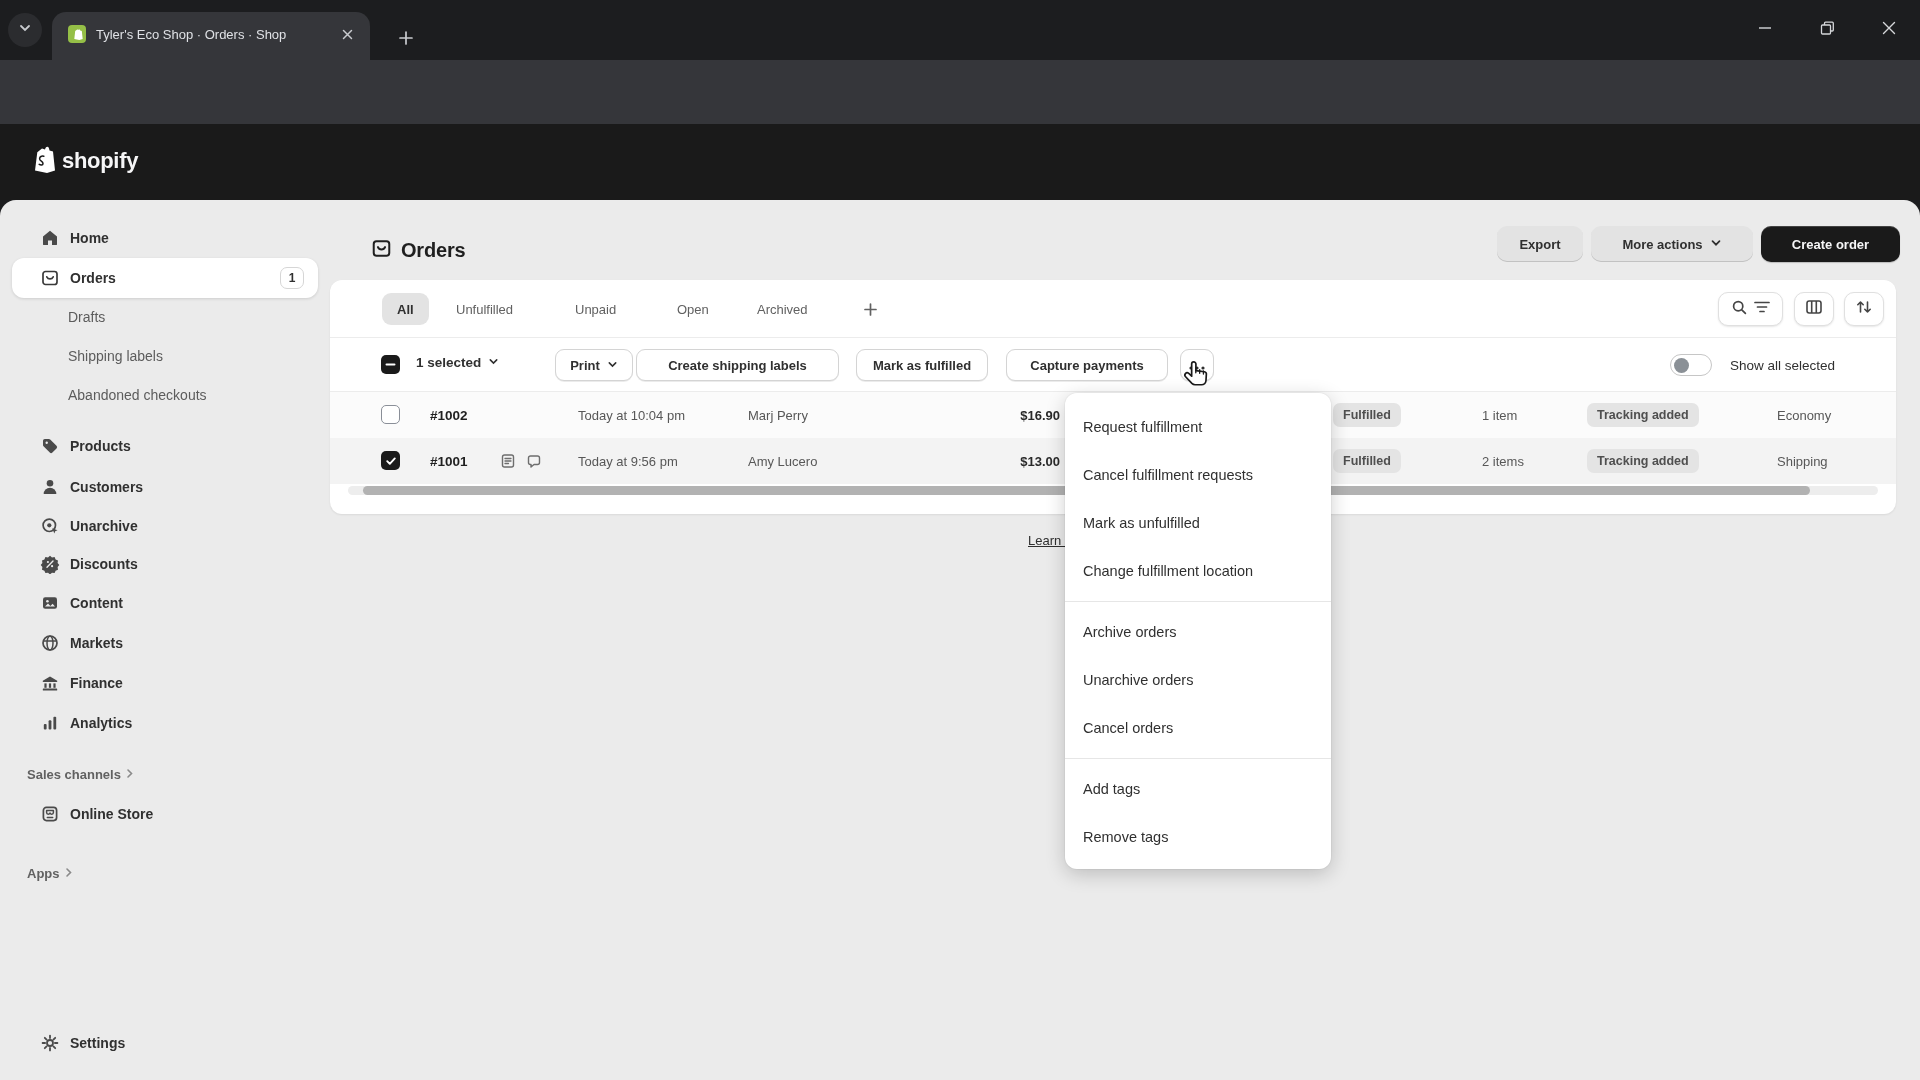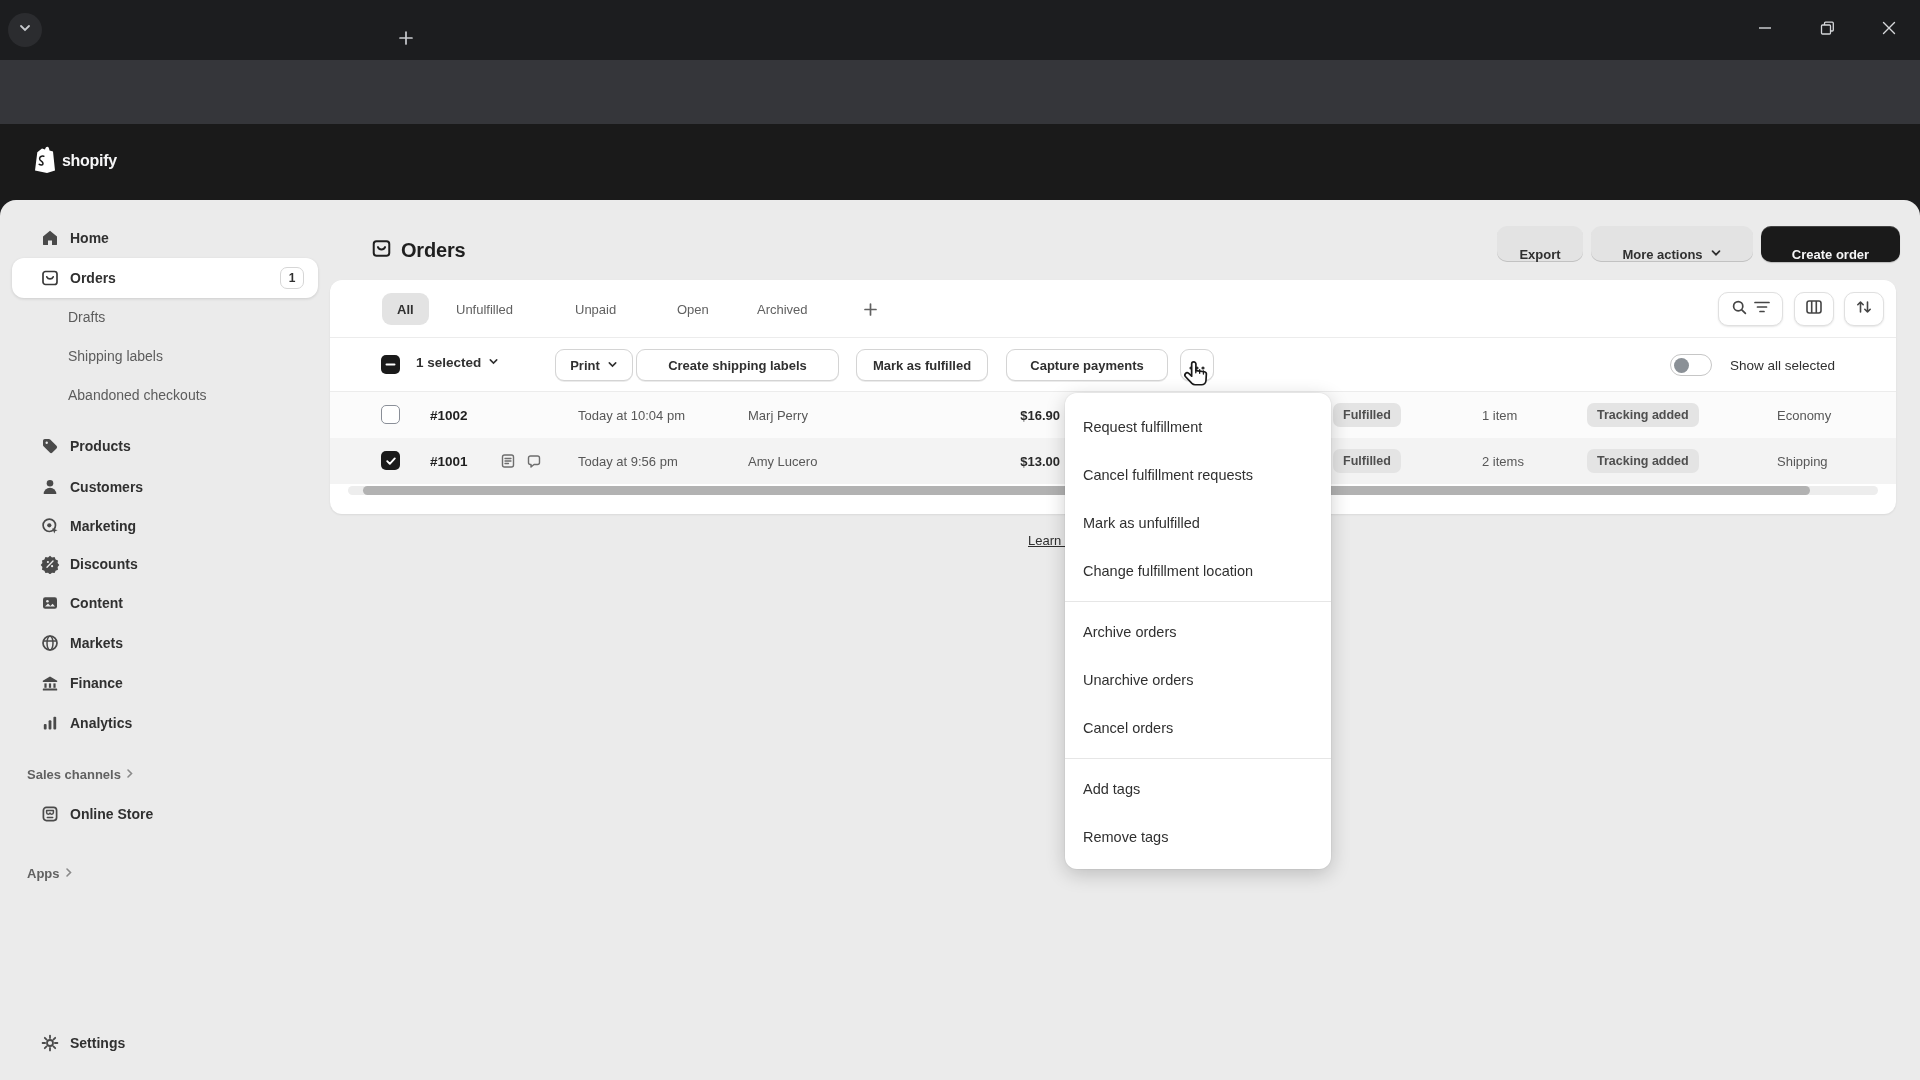--- a/index.html
+++ b/index.html
@@ -23,21 +23,21 @@
   .url-field { position:absolute; left:150px; top:74px; width:1560px; height:40px; border-radius:20px; background:#202124; display:flex; align-items:center; padding:0 20px 0 20px; }
   .url-text { margin-left:16px; font-size:14.5px; color:#dfe1e5; letter-spacing:.2px; }
   .url-star { margin-left:auto; }
   .incognito-pill { position:absolute; left:1728px; top:74px; height:40px; width:128px; border-radius:20px; background:#494b50; display:flex; align-items:center; justify-content:center; gap:8px; }
   .incognito-label { font-size:13.5px; color:#e8eaed; }
   .kebab-btn { position:absolute; left:1872px; top:78px; width:28px; height:28px; display:flex; align-items:center; justify-content:center; }
 
   
   .topbar { position:absolute; left:0; top:124px; width:1920px; height:76px; background:#1a1a1a; }
   .logo { position:absolute; left:30px; top:20px; display:flex; align-items:center; gap:6px; }
-  .logo-word { color:#f6f6f7; font-size:16px; font-weight:700; letter-spacing:-.3px; }
+  .logo-word { color:#f6f6f7; font-size:22px; font-weight:700; letter-spacing:-.3px; }
   .d2-btn { position:absolute; left:516px; top:141px; width:106px; height:42px; background:#2e2e2e; border-radius:11px; display:flex; align-items:center; justify-content:center; gap:7px; }
   .d2-label { color:#e3e3e3; font-size:13px; font-weight:700; }
   .search-bar { position:absolute; left:637px; top:141px; width:771px; height:42px; background:#2e2e2e; border:1px solid #474747; border-radius:11px; display:flex; align-items:center; padding:0 10px 0 16px; }
   .search-input { background:transparent; border:none; outline:none; color:#e3e3e3; font-size:14px; margin-left:10px; flex:1; font-family:"Liberation Sans",sans-serif; }
   .search-input::placeholder { color:#a6a6a6; }
   .key-pill { background:#3b3b3b; border-radius:6px; height:24px; min-width:24px; padding:0 7px; display:flex; align-items:center; justify-content:center; color:#b0b0b0; font-size:11px; font-weight:600; margin-left:6px; }
   .topbar-right { position:absolute; right:20px; top:140px; height:44px; display:flex; align-items:center; }
   .bell-wrap { position:relative; width:40px; height:40px; display:flex; align-items:center; justify-content:center; margin-left:22px; }
   .notif-badge { position:absolute; right:2px; top:1px; min-width:17px; height:16px; border-radius:8px; background:#e0103a; border:2px solid #1a1a1a; color:#fff; font-size:9.5px; font-weight:700; display:flex; align-items:center; justify-content:center; padding:0 3px; }
   .account { display:flex; align-items:center; margin-left:14px; }
@@ -52,21 +52,21 @@
   .nav-row { position:absolute; left:12px; width:306px; height:40px; display:flex; align-items:center; padding-left:28px; gap:10px; border-radius:12px; color:#303030; font-size:14px; font-weight:600; }
   .nav-row.sub { padding-left:56px; font-weight:450; color:#5c5c5c; }
   .nav-row.active { background:#fff; box-shadow:0 1px 3px rgba(26,26,26,.14); }
   .nav-badge { position:absolute; right:14px; top:9px; min-width:24px; height:22px; border:1px solid #d6d6d6; background:#fff; border-radius:7px; font-size:12px; font-weight:600; color:#303030; display:flex; align-items:center; justify-content:center; padding:0 5px; }
   .section-row { position:absolute; left:27px; height:24px; display:flex; align-items:center; gap:3px; color:#616161; font-size:13px; font-weight:600; }
   .nav-ic { width:20px; height:20px; flex:none; display:flex; align-items:center; justify-content:center; }
 
   
   .page-title-wrap { position:absolute; left:371px; top:238px; display:flex; align-items:center; gap:9px; }
   .page-title { font-size:20px; font-weight:700; color:#1f1f1f; letter-spacing:-.2px; }
-  .hdr-btn { position:absolute; top:226px; height:36px; border-radius:10px; background:#e3e3e3; box-shadow:inset 0 -1px 0 #c2c2c2; display:flex; align-items:flex-end; justify-content:center; gap:7px; font-size:13px; font-weight:650; color:#303030; }
+  .hdr-btn { position:absolute; top:226px; height:36px; border-radius:10px; background:#e3e3e3; box-shadow:inset 0 -1px 0 #c2c2c2; display:flex; align-items:center; justify-content:center; gap:7px; font-size:13px; font-weight:650; color:#303030; }
   .hdr-btn.primary { background:#1a1a1a; color:#f6f6f7; box-shadow:inset 0 1px 0 rgba(255,255,255,.18), 0 1px 1px rgba(0,0,0,.2); }
 
   
   .card { position:absolute; left:330px; top:280px; width:1566px; height:234px; background:#fff; border-radius:12px; box-shadow:0 1px 2px rgba(0,0,0,.08); }
   .tabs-row { position:absolute; left:0; top:0; width:100%; height:58px; border-bottom:1px solid #ececec; }
   .tab-pill { position:absolute; top:13px; height:32px; padding:0 15px; border-radius:9px; background:#e3e3e3; display:flex; align-items:center; font-size:13px; font-weight:650; color:#303030; }
   .tab-plain { position:absolute; top:13px; height:32px; display:flex; align-items:center; font-size:13px; font-weight:400; color:#616161; }
   .icon-btn { position:absolute; top:12px; height:34px; border-radius:10px; background:#fff; border:1px solid #e0e0e0; box-shadow:0 1px 2px rgba(0,0,0,.1); display:flex; align-items:center; justify-content:center; gap:6px; }
 
   .bulk-row { position:absolute; left:0; top:58px; width:100%; height:54px; border-bottom:1px solid #ececec; }
@@ -103,20 +103,33 @@
 <body>
 
 <div id="screen">
 
   <div class="tabstrip">
     <div class="tab-caret-btn">
       <span><svg width="14" height="14" viewBox="0 0 14 14">
             <path d="M3 5l4 4 4-4" stroke="#c9cbcf" stroke-width="1.8" fill="none" stroke-linecap="round"></path>
           </svg></span>
     </div>
+    <div class="browser-tab">
+      <span class="favicon">
+        <svg width="11" height="12" viewBox="0 0 11 12">
+            <path d="M8.2 2.6l1.6.4.9 8-3.4 1-5-.9L3.2 3l2-1.6 1.4.4.8-.6z" fill="#fff"></path>
+          </svg>
+      </span>
+      <span class="tab-title">Tyler's Eco Shop · Orders · Shop</span>
+      <span class="tab-close">
+        <svg width="11" height="11" viewBox="0 0 11 11">
+            <path d="M1.5 1.5l8 8M9.5 1.5l-8 8" stroke="#c9cbcf" stroke-width="1.5" stroke-linecap="round"></path>
+          </svg>
+      </span>
+    </div>
     <div class="new-tab-btn">
       <svg width="16" height="16" viewBox="0 0 16 16">
           <path d="M8 2v12M2 8h12" stroke="#c9cbcf" stroke-width="1.7" stroke-linecap="round"></path>
         </svg>
     </div>
     <div class="win-controls">
       <div class="win-btn">
           <svg width="14" height="14" viewBox="0 0 14 14">
             <path d="M1 7h12" stroke="#d5d7da" stroke-width="1.4"></path>
           </svg>
@@ -291,21 +304,21 @@
       <span>Customers</span>
     </div>
     <div class="nav-row" style="top:306px">
       <span class="nav-ic">
           <svg width="20" height="20" viewBox="0 0 20 20">
             <circle cx="9.3" cy="9.3" r="6.2" stroke="#4a4a4a" stroke-width="1.7" fill="none"></circle>
             <circle cx="9.3" cy="9.3" r="2.1" fill="#4a4a4a"></circle>
             <path d="M12.2 12.2l5.3 2.1-2.3 1-.9 2.3z" fill="#4a4a4a"></path>
           </svg>
         </span>
-      <span>Marketing</span>
+      <span>Unarchive</span>
     </div>
     <div class="nav-row" style="top:344px">
       <span class="nav-ic">
           <svg width="20" height="20" viewBox="0 0 20 20">
             <path d="M10 1.8l2 1.7 2.6-.4 1 2.4 2.4 1-.4 2.6 1.7 2-1.7 2 .4 2.6-2.4 1-1 2.4-2.6-.4-2 1.7-2-1.7-2.6.4-1-2.4-2.4-1 .4-2.6-1.7-2 1.7-2-.4-2.6 2.4-1 1-2.4 2.6.4z" fill="#4a4a4a"></path>
             <circle cx="7.9" cy="8" r="1.1" fill="#ebebeb"></circle>
             <circle cx="12.1" cy="12.2" r="1.1" fill="#ebebeb"></circle>
             <path d="M7 13.2l6-6.2" stroke="#ebebeb" stroke-width="1.4" stroke-linecap="round"></path>
           </svg>
         </span>

